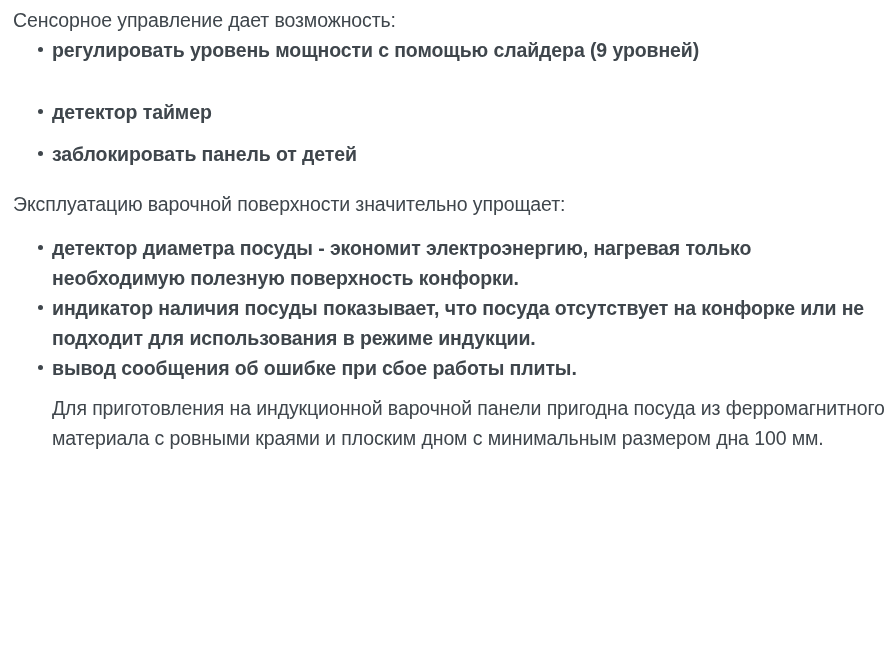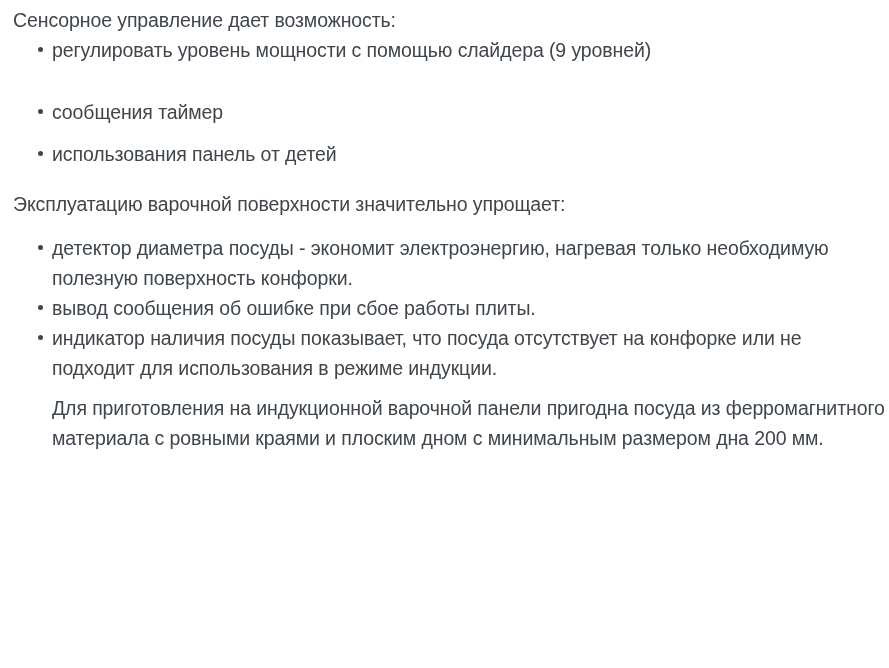--- a/index.html
+++ b/index.html
@@ -22,21 +22,21 @@
     padding: 5px 0 0 13px;
     box-sizing: border-box;
     width: 889px;
   }
   p { margin: 0; }
   ul {
     list-style: none;
     margin: 0;
     padding: 0 0 0 39px;
   }
-  li { position: relative; }
+  li { position: relative; font-weight: bold; }
   li::before {
     content: "";
     position: absolute;
     left: -14px;
     top: 12px;
     width: 5px;
     height: 5px;
     border-radius: 50%;
     background: currentColor;
   }
@@ -55,28 +55,28 @@
 </style>
 </head>
 <body>
 
 <div class="wrap">
 
   <section>
     <p class="section-heading">Сенсорное управление дает возможность:</p>
     <ul class="features-list">
       <li class="gap-after">регулировать уровень мощности с помощью слайдера (9 уровней)</li>
-      <li>сообщения таймер</li>
-      <li>использования панель от детей</li>
+      <li>детектор таймер</li>
+      <li>заблокировать панель от детей</li>
     </ul>
   </section>
 
   <section>
     <p class="section-heading section-2-heading">Эксплуатацию варочной поверхности значительно упрощает:</p>
     <ul class="helpers-list">
       <li>детектор диаметра посуды - экономит электроэнергию, нагревая только необходимую полезную поверхность конфорки.</li>
+      <li>индикатор наличия посуды показывает, что посуда отсутствует на конфорке или не подходит для использования в режиме индукции.</li>
       <li>вывод сообщения об ошибке при сбое работы плиты.</li>
-      <li>индикатор наличия посуды показывает, что посуда отсутствует на конфорке или не подходит для использования в режиме индукции.</li>
     </ul>
-    <p class="note">Для приготовления на индукционной варочной панели пригодна посуда из ферромагнитного материала с ровными краями и плоским дном с минимальным размером дна 200 мм.</p>
+    <p class="note">Для приготовления на индукционной варочной панели пригодна посуда из ферромагнитного материала с ровными краями и плоским дном с минимальным размером дна 100 мм.</p>
   </section>
 
 </div>
 
 </body></html>

